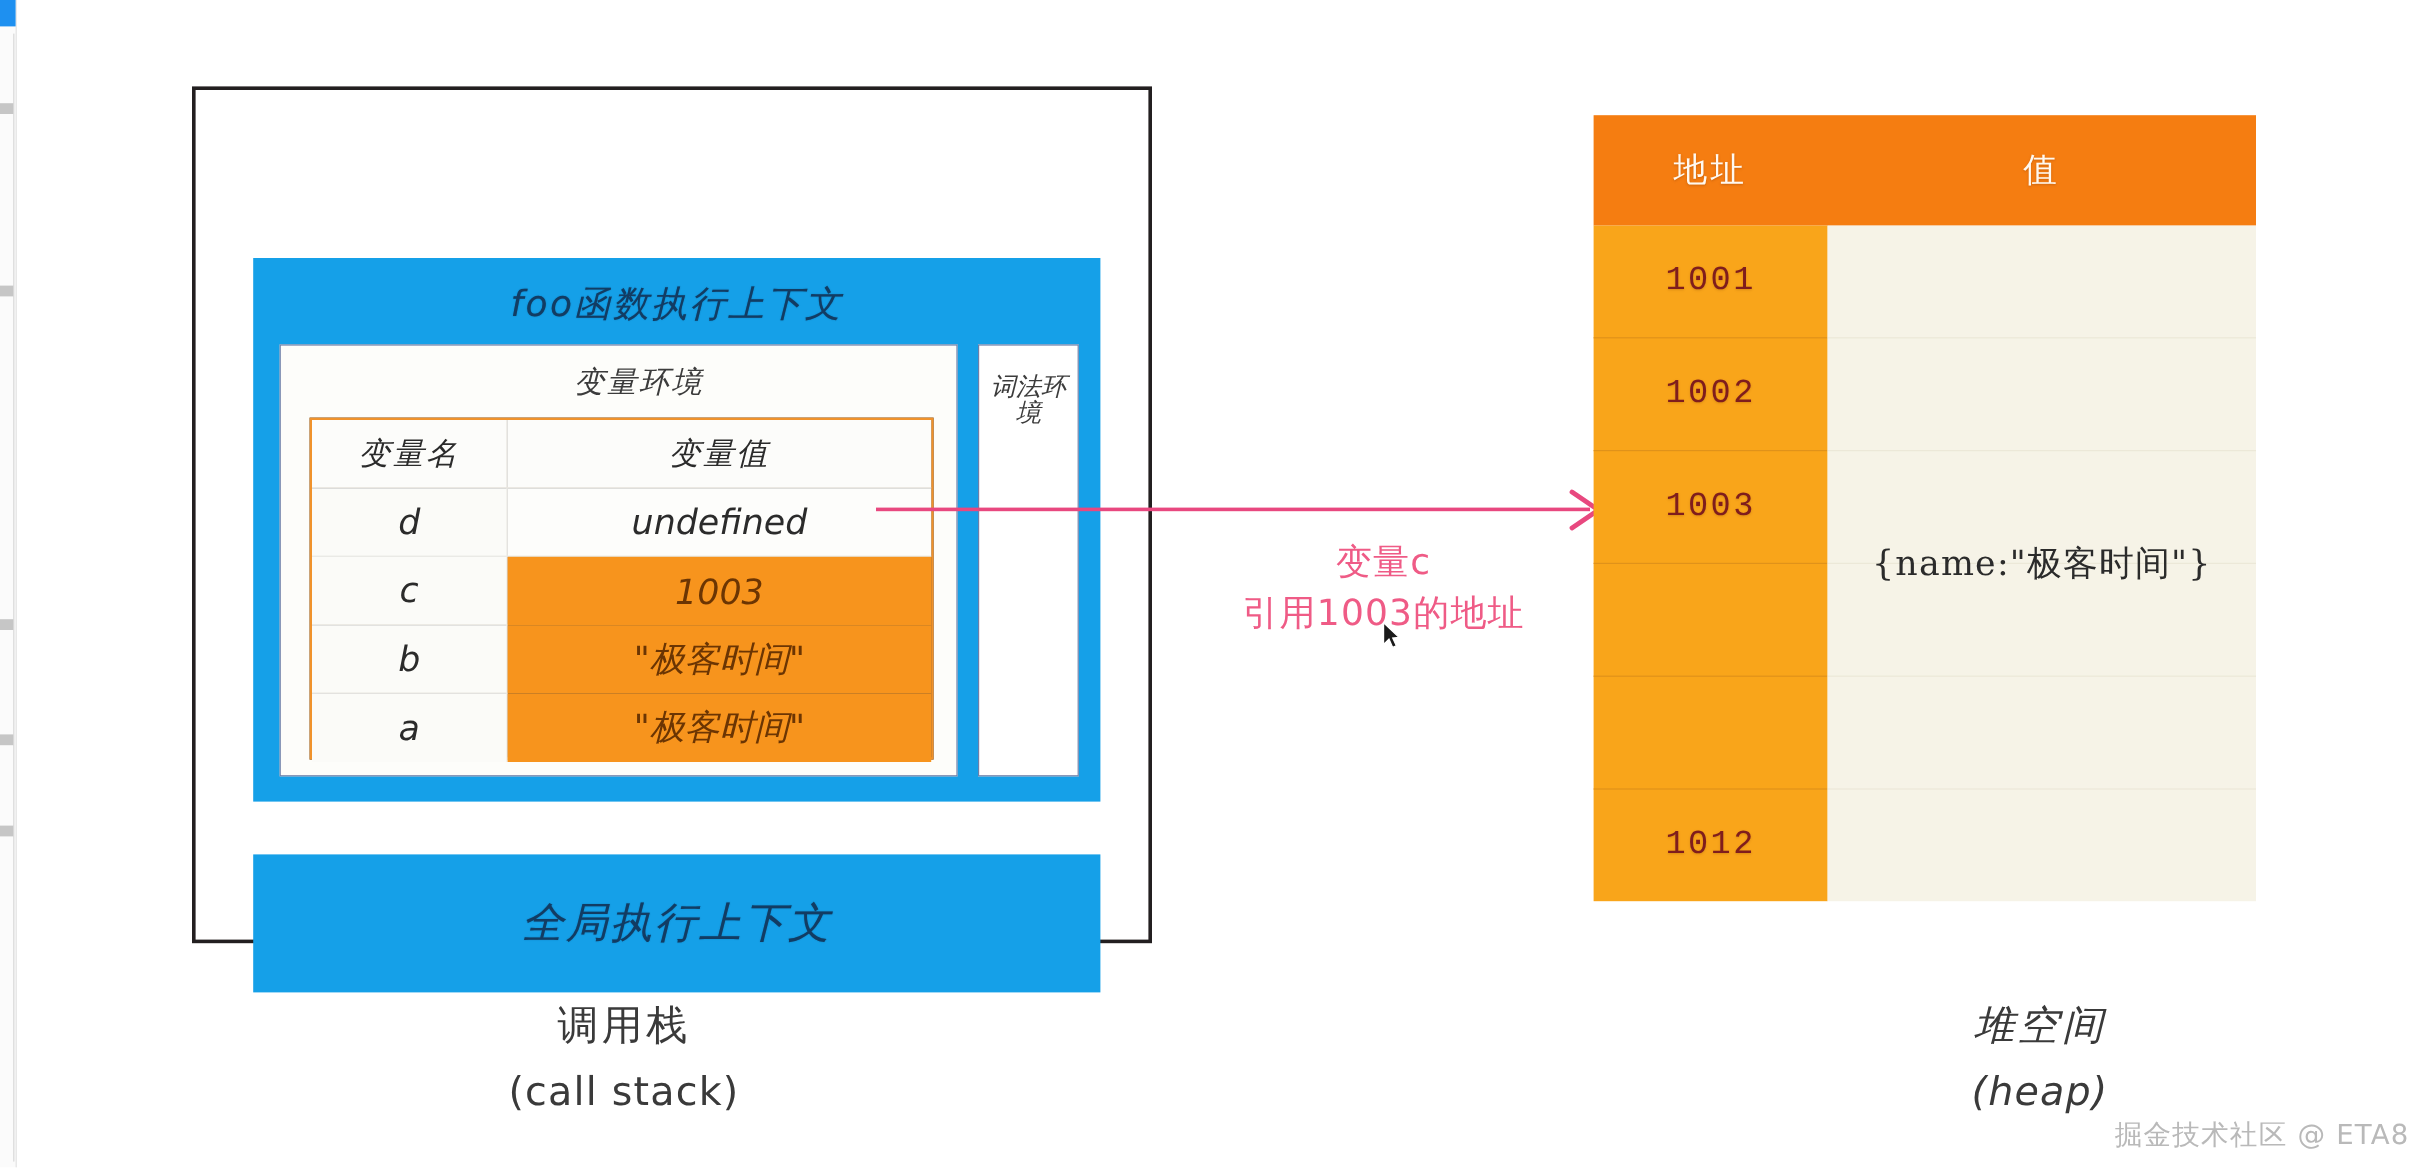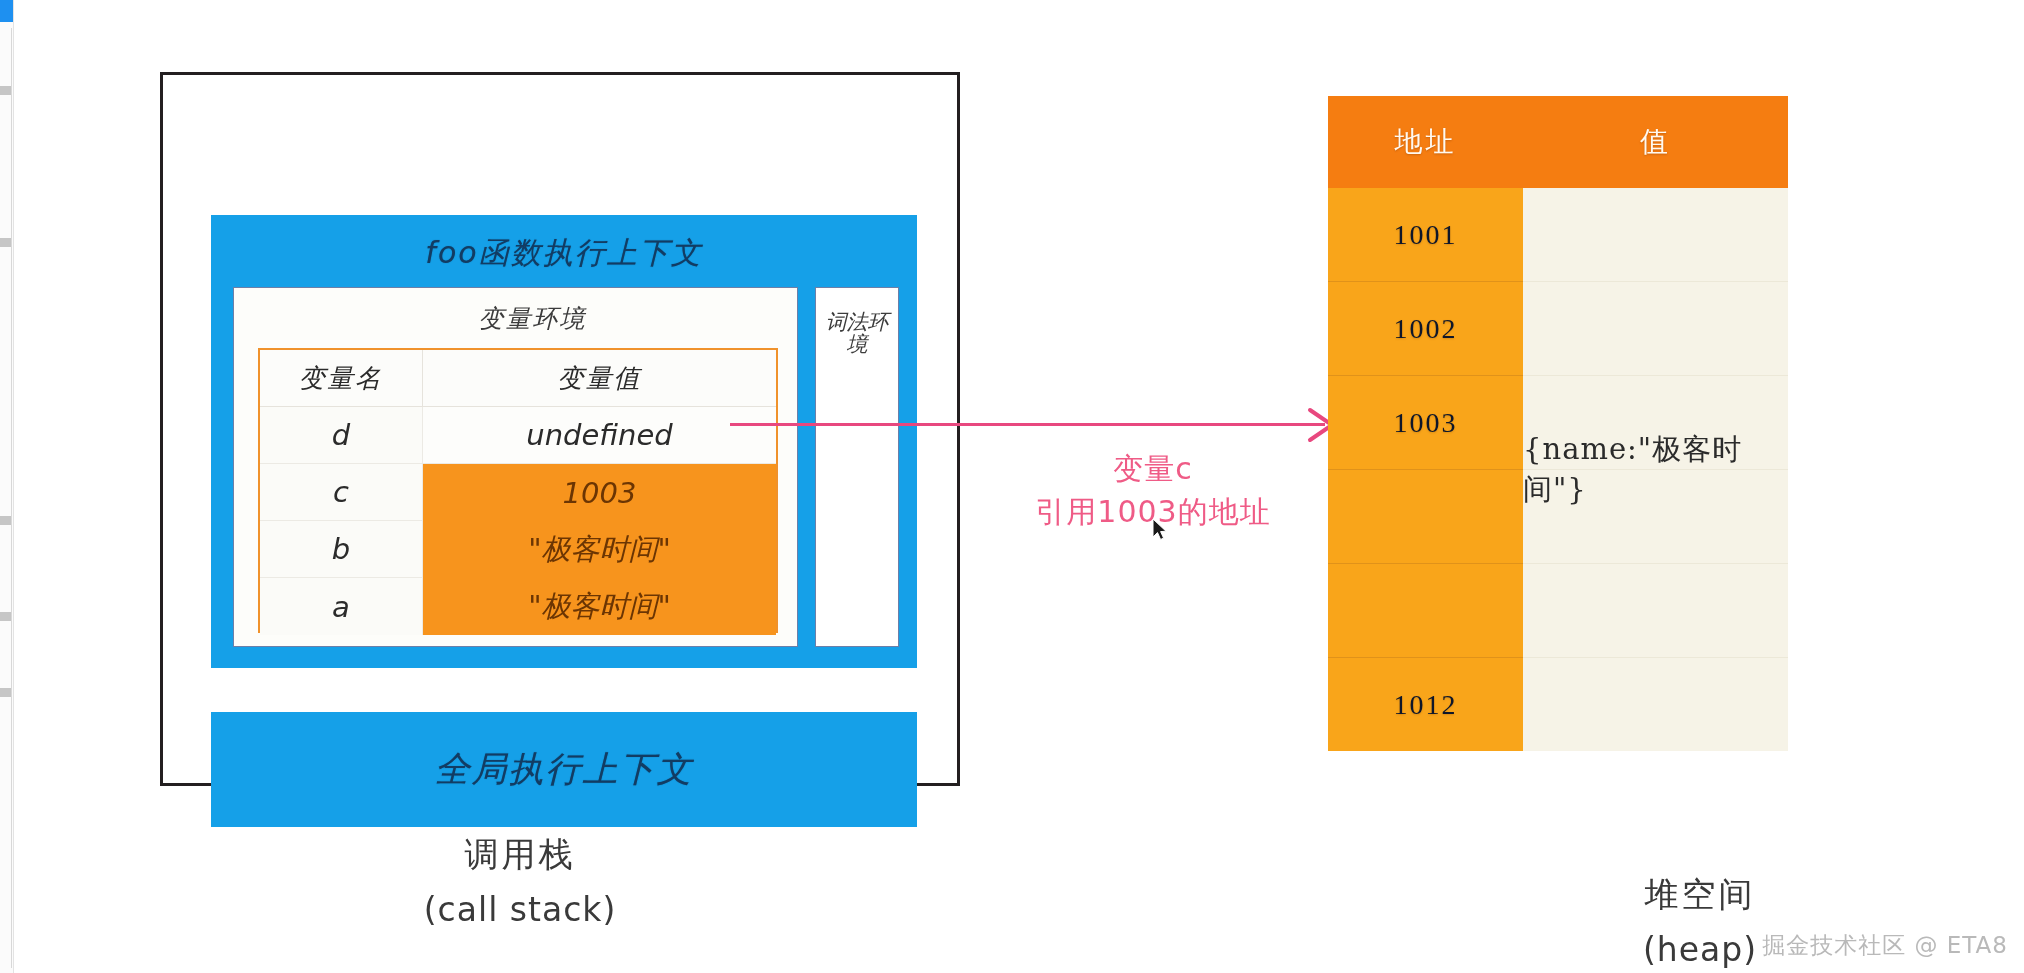--- a/index.html
+++ b/index.html
@@ -244,21 +244,21 @@
     width: 16px;
     height: 24px;
     z-index: 30;
   }
 
   
   .heap {
     position: absolute;
     left: 1328px;
     top: 96px;
-    width: 460px;
+    width: 552px;
     height: 655px;
   }
   .heap-head {
     display: flex;
     height: 92px;
     background: #f57d11;
   }
   .heap-head .hh-addr,
   .heap-head .hh-val {
     display: flex;
@@ -281,26 +281,26 @@
     width: 195px;
     background: #f9a51a;
     display: flex;
     flex-direction: column;
   }
   .heap-addr-cell {
     flex: 1;
     display: flex;
     align-items: center;
     justify-content: center;
-    color: #0f172a;
+    color: #7f1d1d;
     font-size: 28px;
     letter-spacing: 2px;
     border-bottom: 1px solid #e0921a;
     box-sizing: border-box;
-    font-family: Liberation Serif, serif;
+    font-family: Liberation Mono, monospace;
     text-shadow: 0 1px 2px rgba(130,70,0,.28);
   }
   .heap-addr-cell:last-child { border-bottom: none; }
 
   .heap-val-col {
     flex: 1;
     background: #f6f3e7;
     display: flex;
     align-items: center;
     justify-content: center;
@@ -340,21 +340,21 @@
     letter-spacing: 3px;
     display: block;
     margin-bottom: 12px;
   }
   .caption .en {
     font-size: 33px;
     letter-spacing: 1px;
     display: block;
   }
   .caption-stack { left: 360px; top: 832px; width: 320px; }
-  .caption-heap  { left: 1540px; top: 872px; width: 320px; }
+  .caption-heap  { left: 1540px; top: 832px; width: 320px; font-style: italic; }
 
   .watermark {
     position: absolute;
     right: 16px;
     bottom: 12px;
     font-size: 23px;
     color: #b9b9b9;
     letter-spacing: 1px;
     font-family: "DejaVu Sans", "Liberation Sans", sans-serif;
   }

